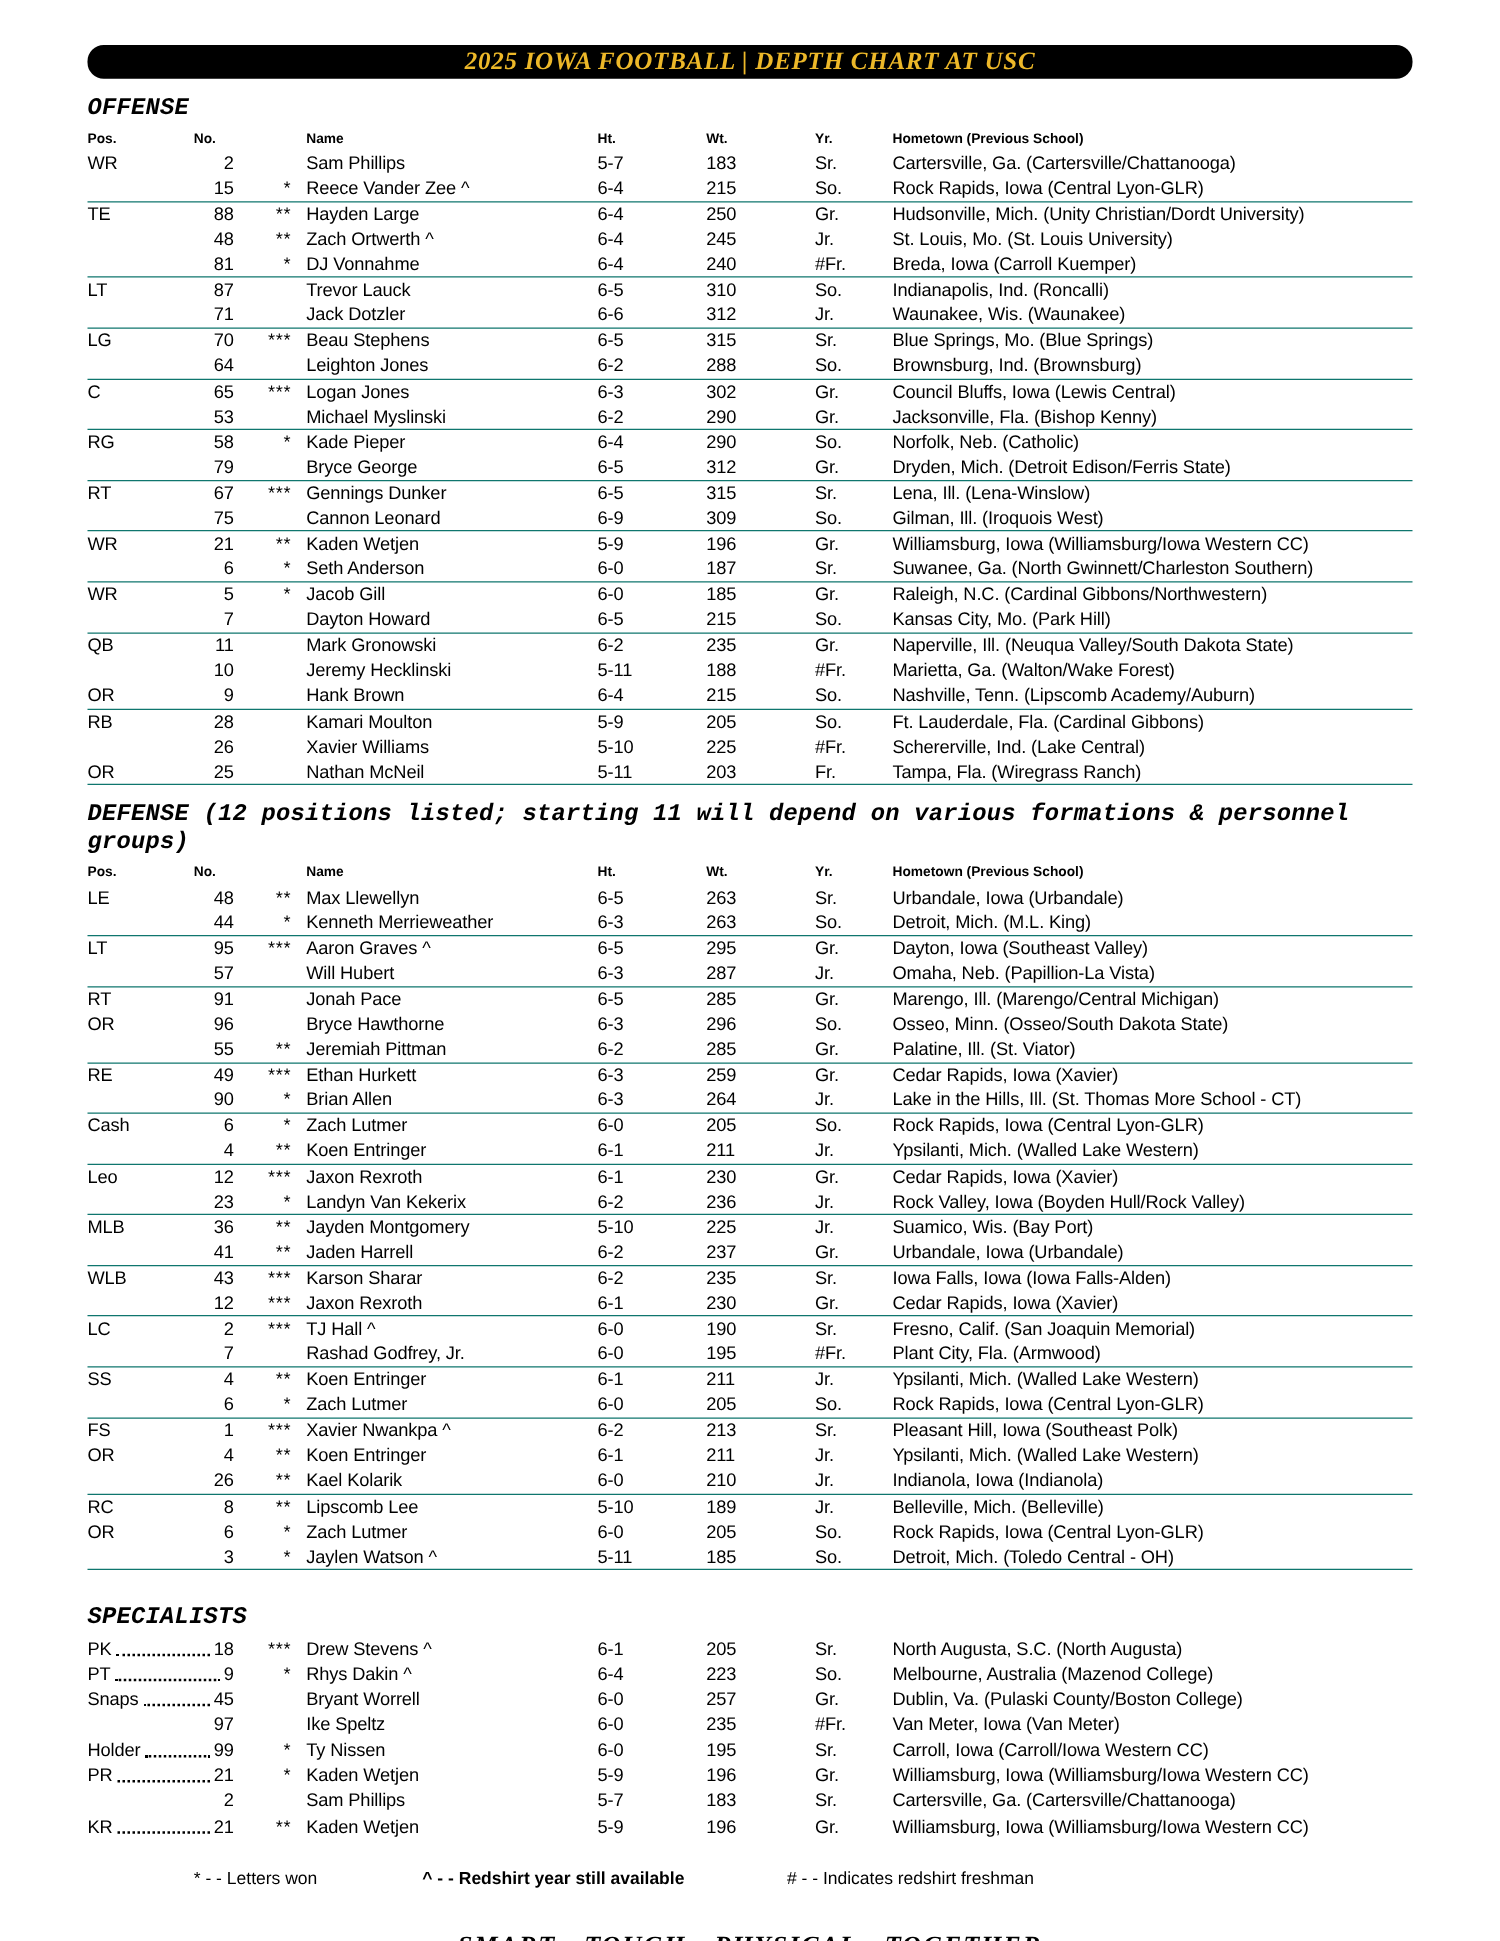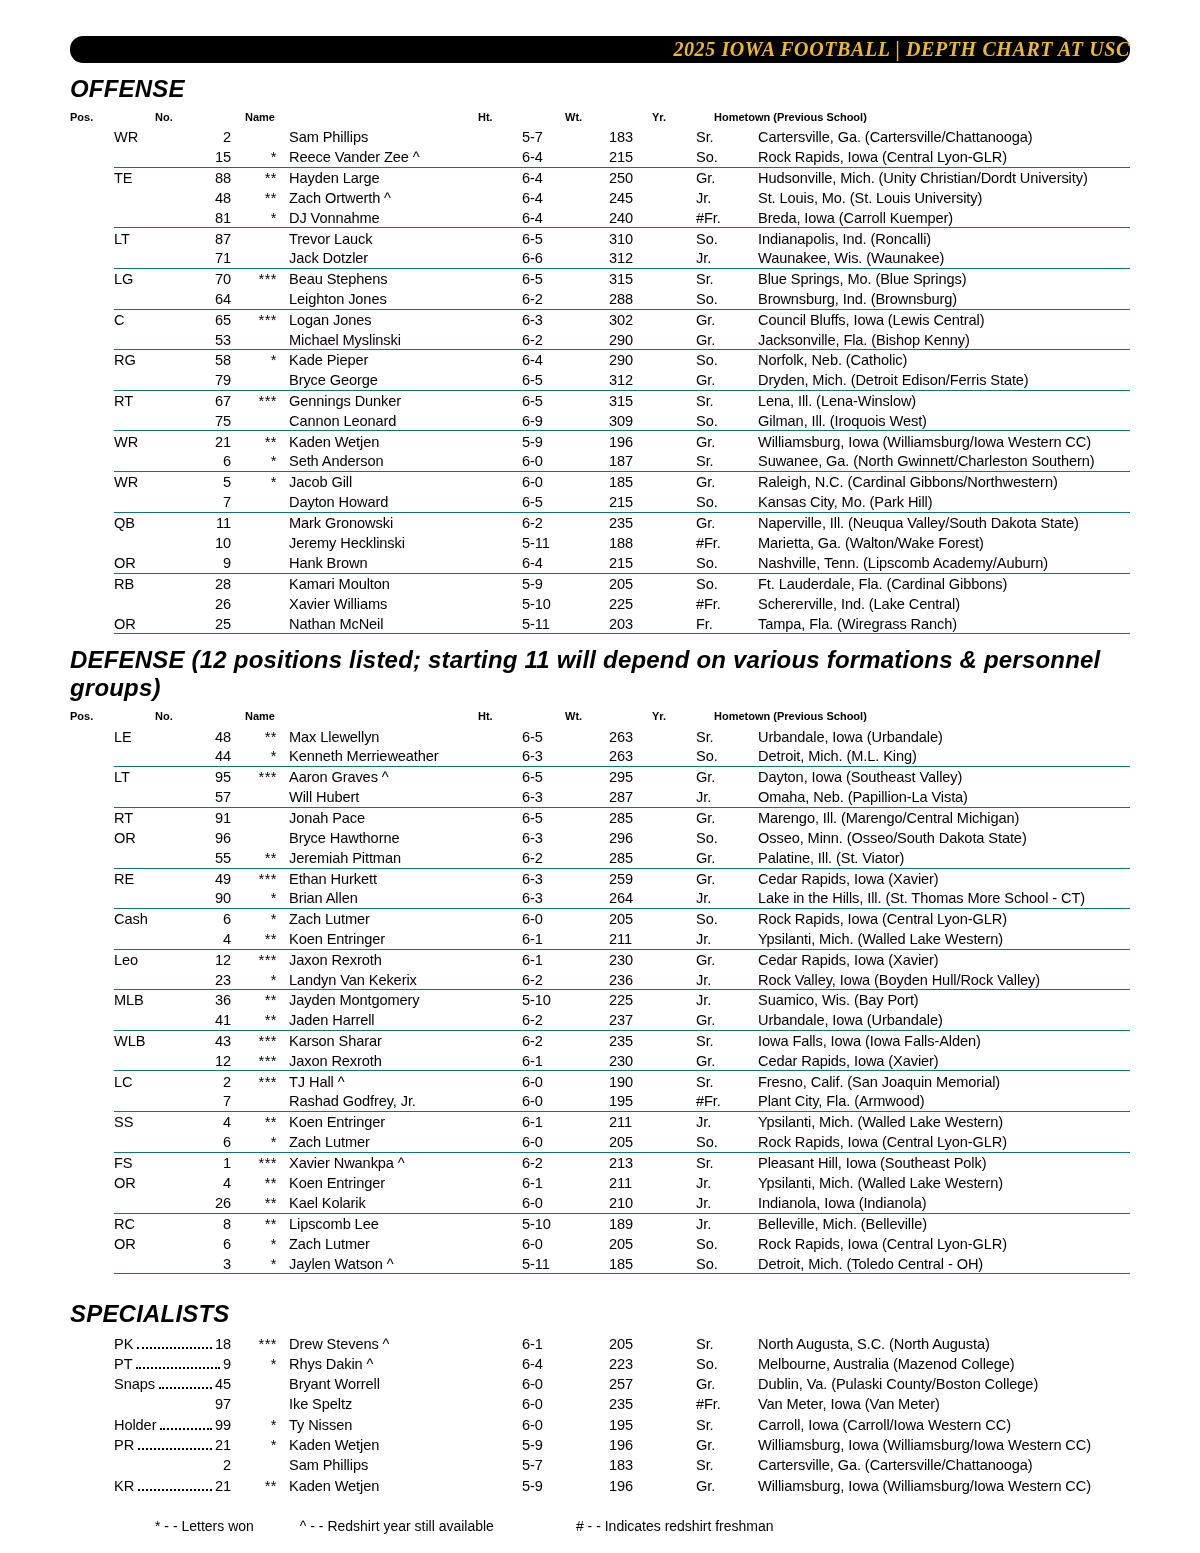--- a/index.html
+++ b/index.html
@@ -14,31 +14,31 @@
   .page { padding: 36px 70px 0 70px; width: 1200px; }
 
   .banner {
     background: var(--banner-bg, #000000);
     color: var(--banner-text, #EDB829);
     font-family: "Liberation Serif", serif;
     font-weight: bold;
     font-style: italic;
     font-size: 20px;
     letter-spacing: 0.6px;
-    text-align: right;
+    text-align: center;
     height: 27px;
     line-height: 27px;
     border-radius: 13px;
   }
 
   .section-title {
-    font-family: Liberation Sans, sans-serif;
+    font-family: Liberation Mono, monospace;
     font-weight: bold;
     font-style: italic;
-    font-size: 24px;
+    font-size: 19px;
     letter-spacing: 0.2px;
     margin: 12px 0 3px 0;
   }
   .section-specialists .section-title { margin-top: 26px; margin-bottom: 5px; }
 
   .hdr-row {
     display: grid;
     grid-template-columns: 85px 90px 233px 87px 87px 62px 1fr;
     font-weight: bold;
     font-size: 11px;
@@ -46,34 +46,33 @@
     align-items: center;
   }
 
   .row {
     display: grid;
     grid-template-columns: 85px 32px 58px 233px 87px 87px 62px 1fr;
     font-size: 14.6px;
     height: 20.3px;
     align-items: center;
     letter-spacing: -0.1px;
-    margin-left: 44px;
   }
   .row.rule { border-bottom: 1px solid #0f766e; }
 
   .c-no { text-align: right; }
   .c-stars { text-align: right; padding-right: 12px; letter-spacing: 0.5px; }
   .c-posno { grid-column: 1 / 3; display: flex; align-items: flex-end; }
   .c-posno .num { text-align: right; }
   .leader { flex: 1; border-bottom: 2px dotted #000; margin: 0 3px 3px 4px; }
   .spacer { flex: 1; }
 
   .legend { display: flex; font-size: 14px; margin-top: 22px; }
   .lg1 { margin-left: 85px; }
-  .lg2 { margin-left: 46px; }
+  .lg2 { margin-left: 84px; font-weight: bold; }
   .lg3 { margin-left: 82px; }
 
   .motto {
     text-align: center;
     font-family: "Liberation Serif", serif;
     font-weight: bold;
     font-style: italic;
     font-size: 21px;
     letter-spacing: 1.5px;
     margin-top: 34px;

